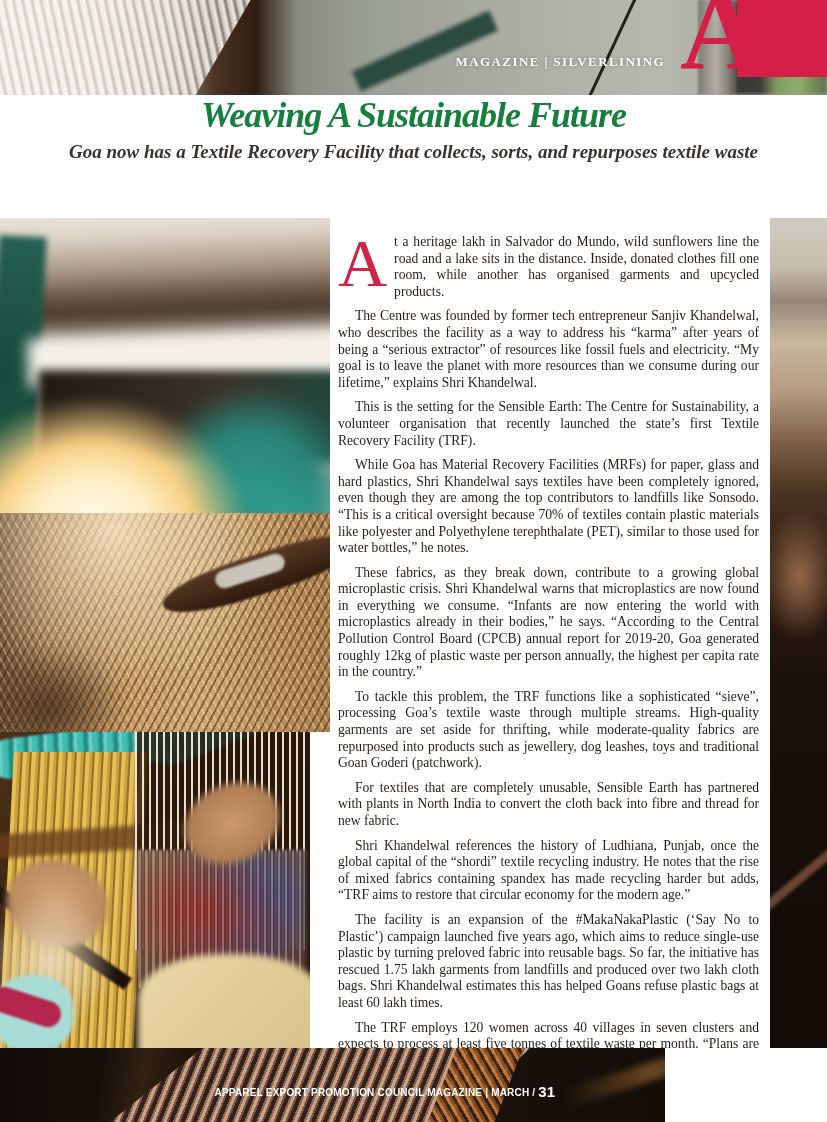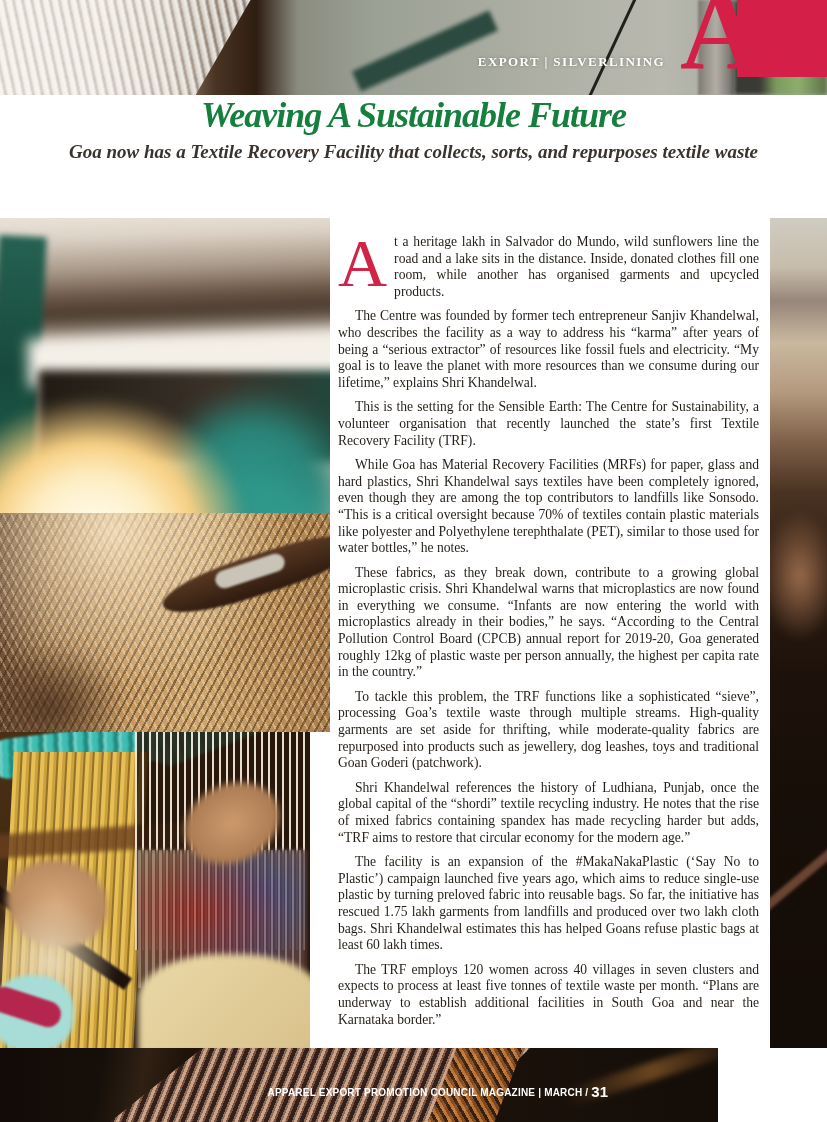--- a/index.html
+++ b/index.html
@@ -113,21 +113,21 @@
   
   .article{position:absolute;left:330px;top:218px;width:440px;height:830px;background:#ffffff;
     padding:16px 11px 0 8px;overflow:hidden;}
   .article p{margin:0 0 8px 0;font-size:13.6px;line-height:16.6px;color:#241e17;
     text-align:justify;text-indent:17px;}
   .article p.first{text-indent:0;}
   .dropcap{float:left;font-size:68px;line-height:0.78;color:#d02449;margin:3px 7px 0 0;
     font-family:"Liberation Serif",serif;}
 
   
-  .bottom-band{position:absolute;left:0;top:1048px;width:718px;height:74px;overflow:hidden;
+  .bottom-band{position:absolute;left:0;top:1048px;width:665px;height:74px;overflow:hidden;
     background:linear-gradient(90deg,#120b07 0%,#17100a 18%,#221409 30%,#1c1209 55%,#19100a 75%,#140d08 100%);}
   .bb-weave{left:110px;top:0;width:420px;height:74px;
     clip-path:polygon(22% 0,100% 0,82% 100%,0 100%);
     background:repeating-linear-gradient(112deg,#c9a28b 0 3px,#7a523d 3px 5px,#33201a 5px 9px,#8a6a55 9px 11px);
     filter:blur(.5px);}
   .bb-weave2{left:428px;top:0;width:95px;height:74px;
     clip-path:polygon(30% 0,100% 0,70% 100%,0 100%);
     background:repeating-linear-gradient(60deg,#c77d3a 0 3px,#8a4f22 3px 6px,#3a2210 6px 9px);
     opacity:.9;filter:blur(.5px);}
   .bb-beam{left:560px;top:14px;width:185px;height:18px;transform:rotate(-18deg);filter:blur(3px);
@@ -142,21 +142,21 @@
 <body>
 
 <div class="page">
 
   <div class="top-band">
     <div class="abs tb-threads"></div>
     <div class="abs tb-beam"></div>
     <div class="abs tb-wire"></div>
     <div class="abs tb-pole"></div>
     <div class="abs tb-right"></div>
-    <div class="abs header-label">EXPORT | SILVERLINING</div>
+    <div class="abs header-label">MAGAZINE | SILVERLINING</div>
     <span class="abs logo-a">A</span>
     <div class="abs logo-block"></div>
   </div>
 
   <div class="title-band">
     <h1 class="article-title">Weaving A Sustainable Future</h1>
     <h2 class="article-subtitle">Goa now has a Textile Recovery Facility that collects, sorts, and repurposes textile waste</h2>
   </div>
 
   <div class="photo1">
@@ -195,20 +195,21 @@
     <div class="abs rs-rod"></div>
   </div>
 
   <div class="article">
     <p class="first"><span class="dropcap">A</span><span>t a heritage lakh in Salvador do Mundo, wild sunflowers line the road and a lake sits in the distance. Inside, donated clothes fill one room, while another has organised garments and upcycled products.</span></p>
     <p>The Centre was founded by former tech entrepreneur Sanjiv Khandelwal, who describes the facility as a way to address his “karma” after years of being a “serious extractor” of resources like fossil fuels and electricity. “My goal is to leave the planet with more resources than we consume during our lifetime,” explains Shri Khandelwal.</p>
     <p>This is the setting for the Sensible Earth: The Centre for Sustainability, a volunteer organisation that recently launched the state’s first Textile Recovery Facility (TRF).</p>
     <p>While Goa has Material Recovery Facilities (MRFs) for paper, glass and hard plastics, Shri Khandelwal says textiles have been completely ignored, even though they are among the top contributors to landfills like Sonsodo. “This is a critical oversight because 70% of textiles contain plastic materials like polyester and Polyethylene terephthalate (PET), similar to those used for water bottles,” he notes.</p>
     <p>These fabrics, as they break down, contribute to a growing global microplastic crisis. Shri Khandelwal warns that microplastics are now found in everything we consume. “Infants are now entering the world with microplastics already in their bodies,” he says. “According to the Central Pollution Control Board (CPCB) annual report for 2019-20, Goa generated roughly 12kg of plastic waste per person annually, the highest per capita rate in the country.”</p>
     <p>To tackle this problem, the TRF functions like a sophisticated “sieve”, processing Goa’s textile waste through multiple streams. High-quality garments are set aside for thrifting, while moderate-quality fabrics are repurposed into products such as jewellery, dog leashes, toys and traditional Goan Goderi (patchwork).</p>
+    <p>For textiles that are completely unusable, Sensible Earth has partnered with plants in North India to convert the cloth back into fibre and thread for new fabric.</p>
     <p>Shri Khandelwal references the history of  Ludhiana, Punjab, once the global capital of the “shordi” textile recycling industry. He notes that the rise of mixed fabrics containing spandex has made recycling harder but adds, “TRF aims to restore that circular economy for the modern age.”</p>
     <p>The facility is an expansion of the #MakaNakaPlastic (‘Say No to Plastic’) campaign launched five years ago, which aims to reduce single-use plastic by turning preloved fabric into reusable bags. So far, the initiative has rescued 1.75 lakh garments from landfills and produced over two lakh cloth bags. Shri Khandelwal estimates this has helped Goans refuse plastic bags at least 60 lakh times.</p>
     <p>The TRF employs 120 women across 40 villages in seven clusters and expects to process at least five tonnes of textile waste per month. “Plans are underway to establish additional facilities in South Goa and near the Karnataka border.”</p>
   </div>
 
   <div class="bottom-band">
     <div class="abs bb-left-streak"></div>
     <div class="abs bb-weave"></div>
     <div class="abs bb-weave2"></div>
     <div class="abs bb-beam"></div>

